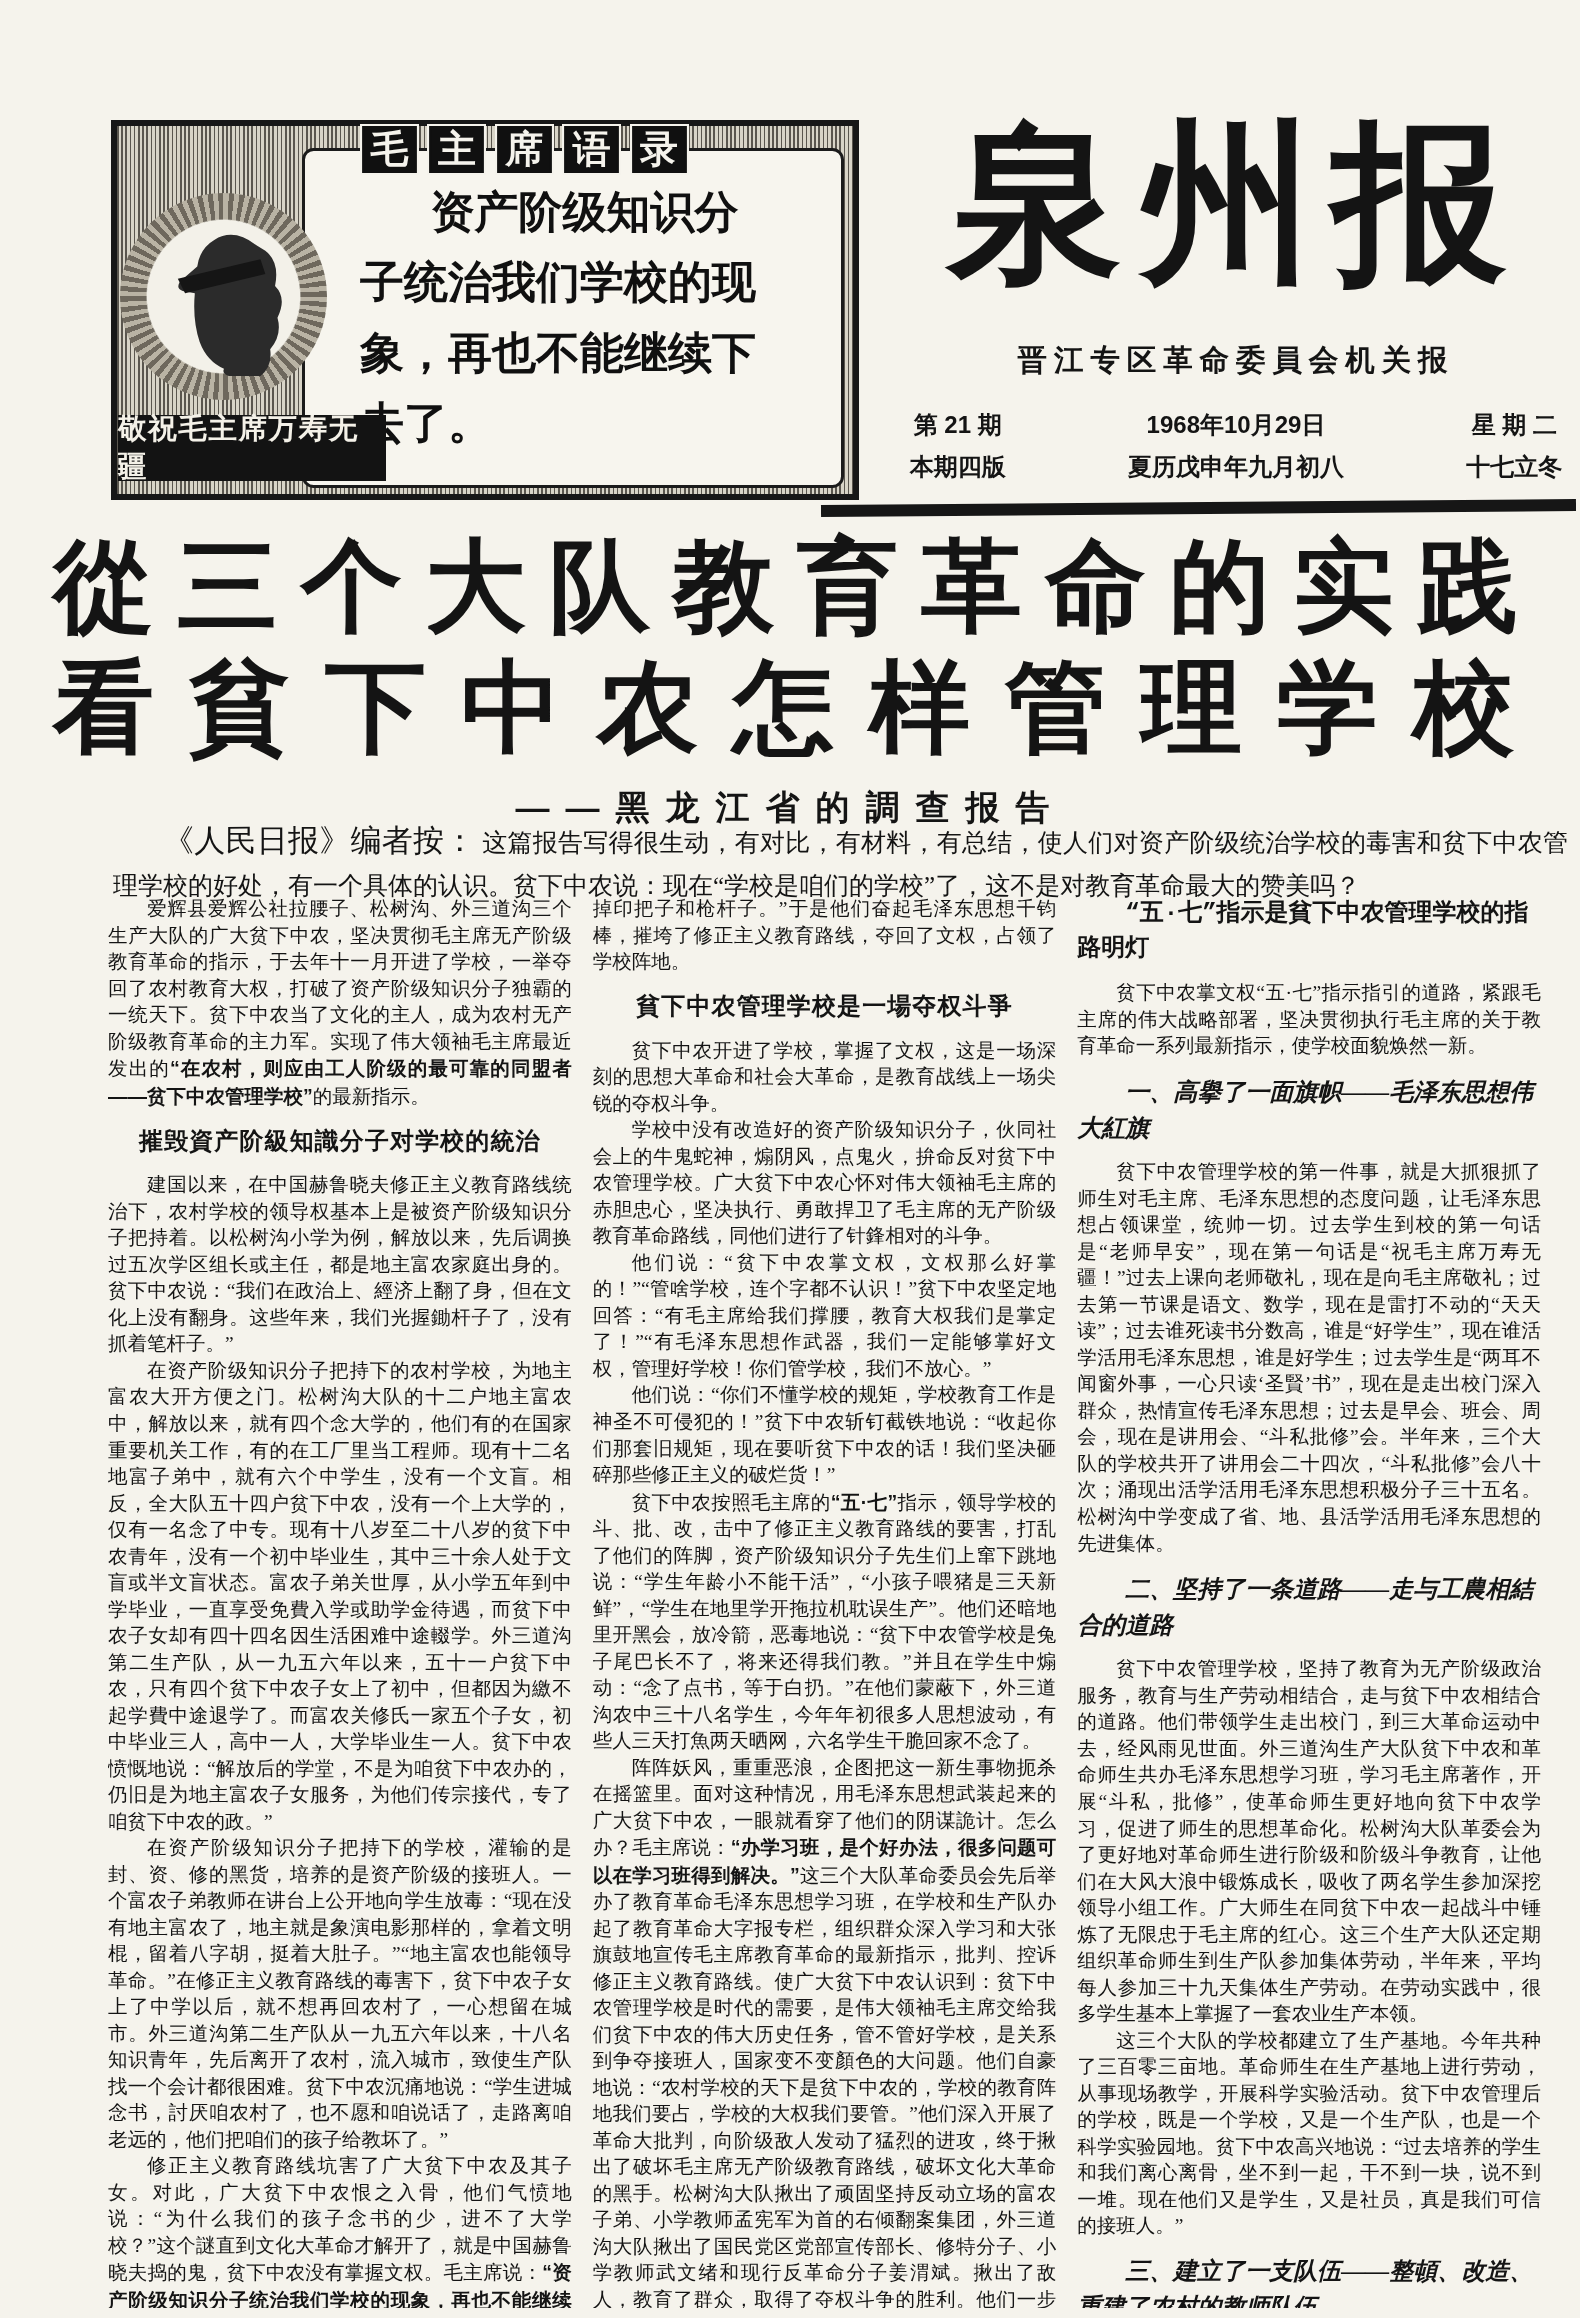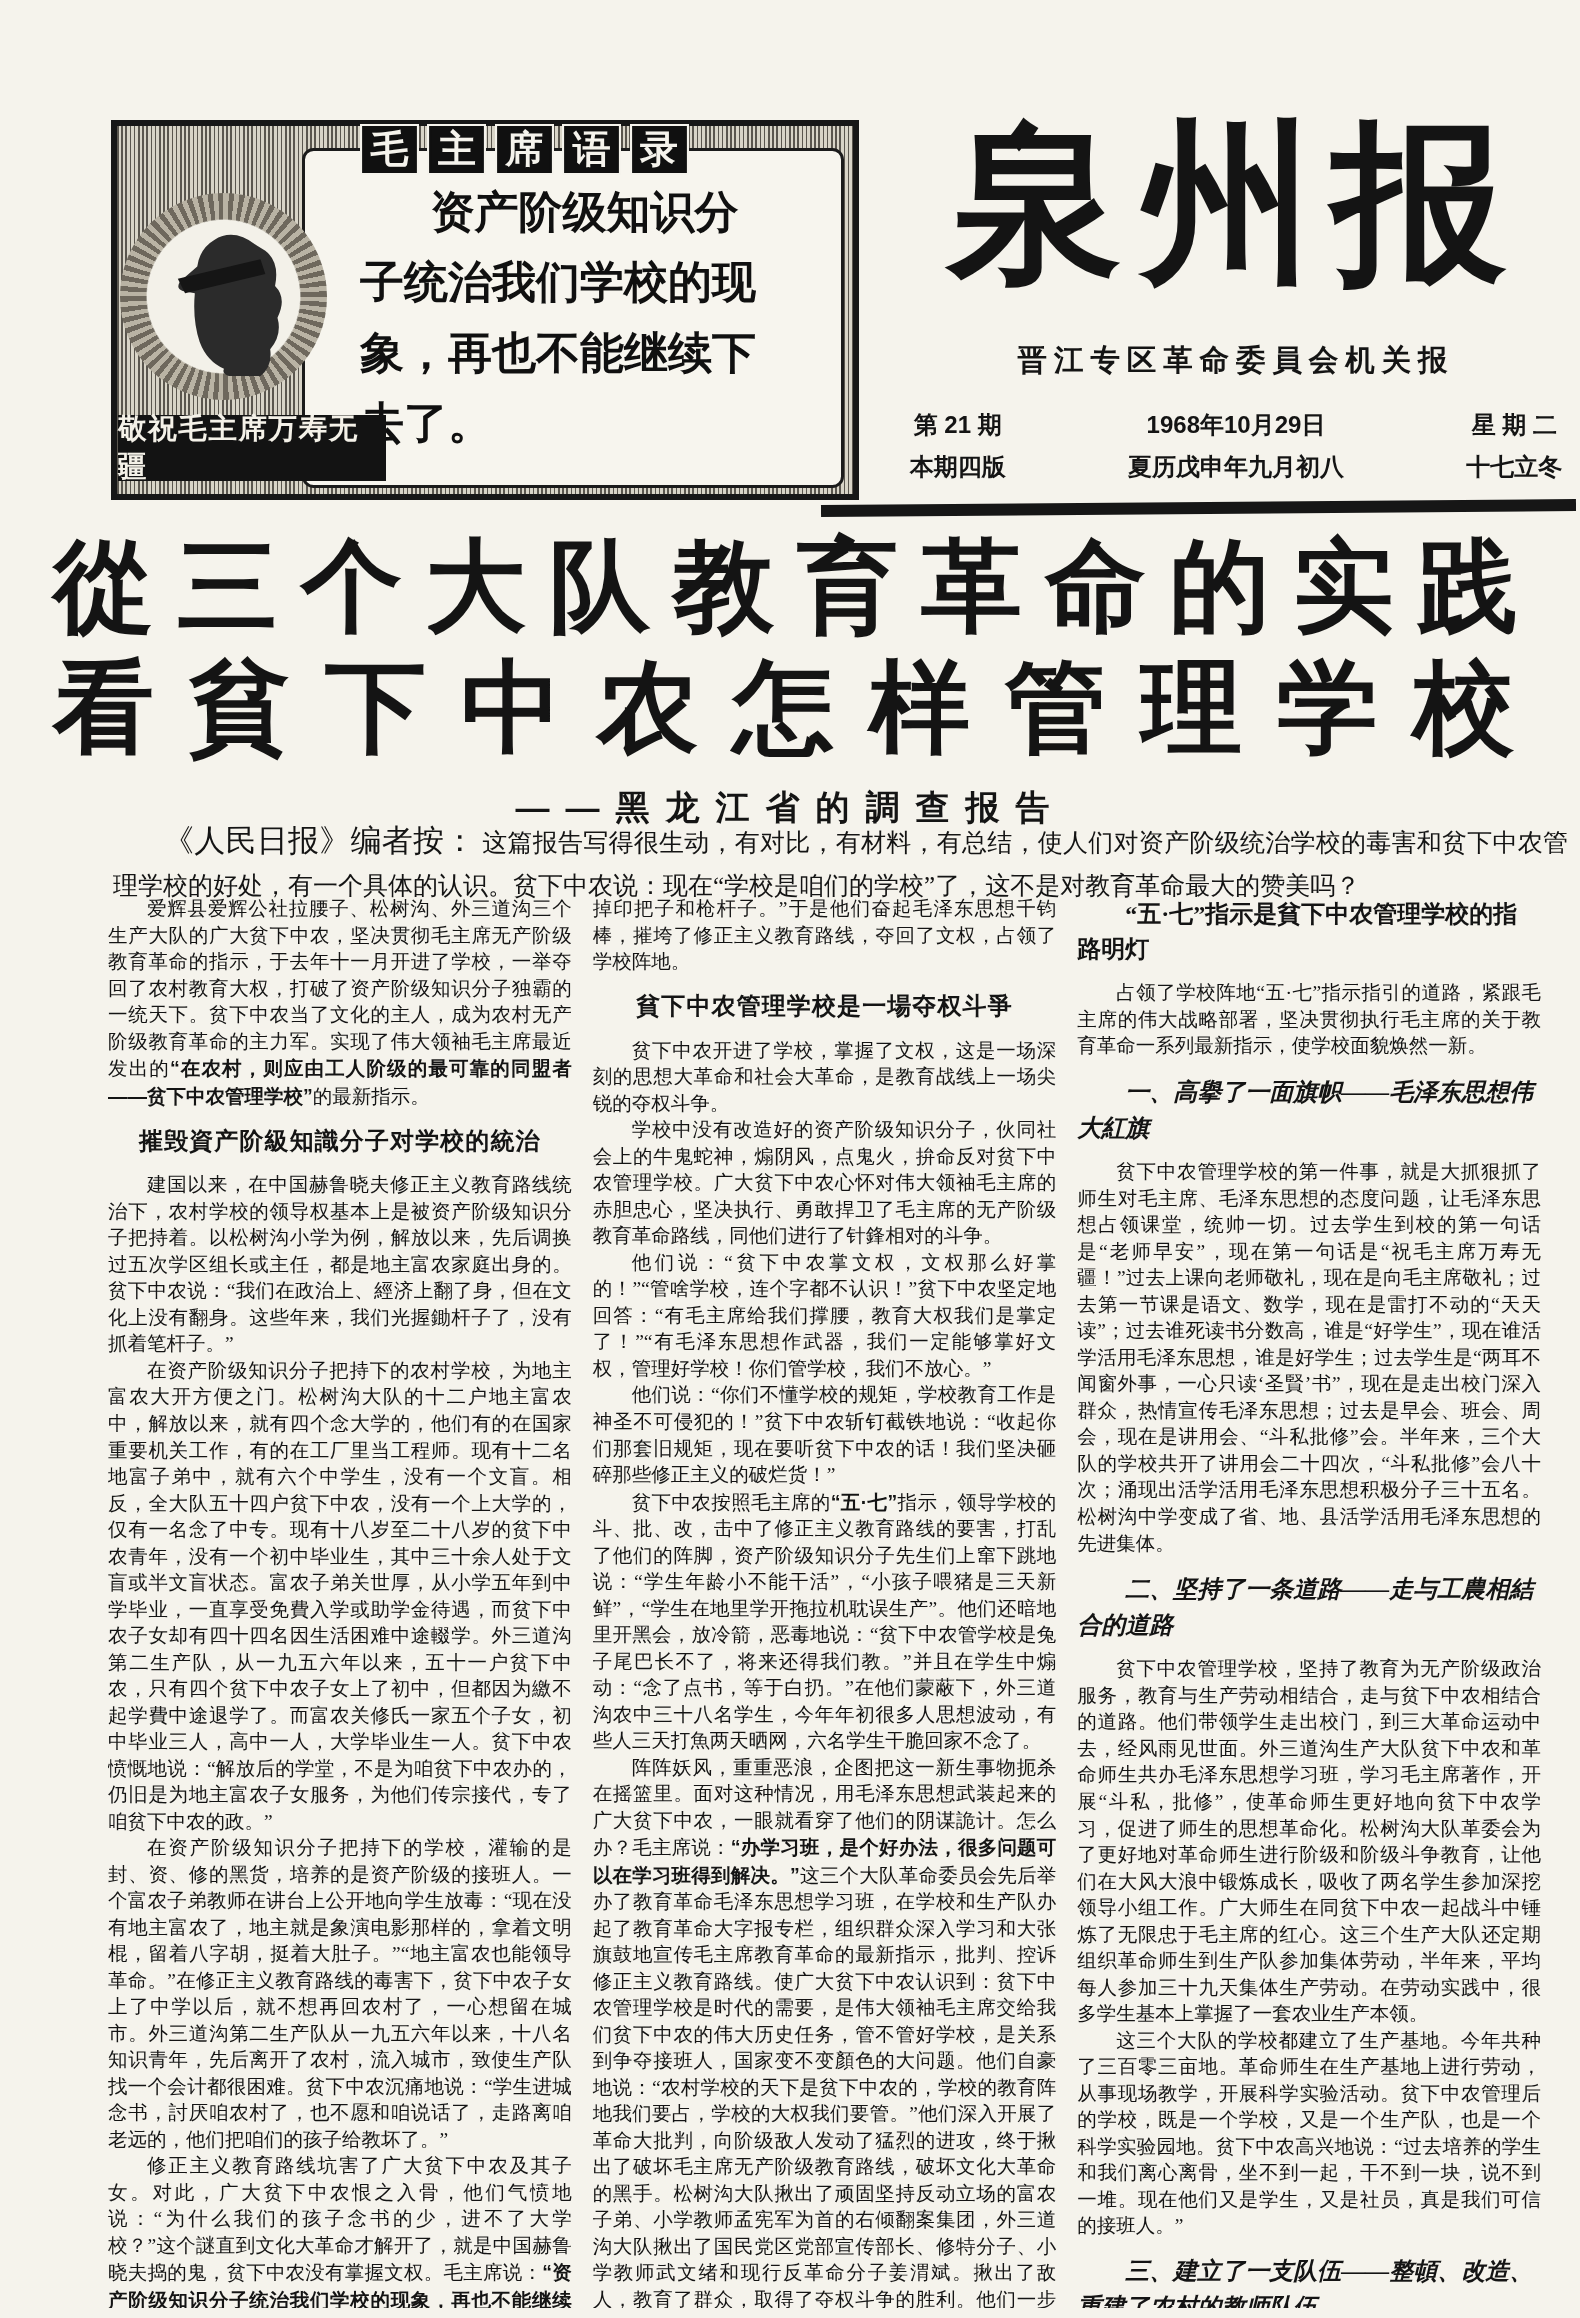--- a/index.html
+++ b/index.html
@@ -56,21 +56,21 @@
   
   .body{position:absolute;left:108px;top:896px;width:1433px;height:1412px;
     display:flex;gap:21px;overflow:hidden;}
   .colm{width:464px;font-size:19.5px;line-height:1.36;text-align:justify;}
   .colm p{margin:0;text-indent:2em;}
   .colm p.pc{text-indent:0;}
   .colm span.bold{font-weight:bold;font-family:"Liberation Sans","DejaVu Sans",sans-serif;}
   .colm .h2{font-weight:bold;text-align:center;font-size:24px;margin:14.8px 0;letter-spacing:1.1px;
     font-family:"Liberation Sans","DejaVu Sans",sans-serif;}
   .colm .h2l{font-weight:bold;font-size:24px;margin:1.1px 0 13.7px;text-indent:2em;line-height:1.45;
-    font-family:Liberation Serif, serif;text-align:left;}
+    font-family:Liberation Mono, monospace;text-align:left;}
   .colm .h3{font-weight:bold;font-style:italic;font-size:24px;margin:13.7px 0;text-indent:2em;
     line-height:1.5;text-align:left;}
 </style>
 </head>
 <body>
 
 <div class="page">
 
   <div class="quote-box">
     <div class="qb-panel"></div>
@@ -130,21 +130,21 @@
         <div class="h2">貧下中农管理学校是一場夺权斗爭</div>
         <p class="p"><span>贫下中农开进了学校，掌握了文权，这是一场深刻的思想大革命和社会大革命，是教育战线上一场尖锐的夺权斗争。</span></p>
         <p class="p"><span>学校中没有改造好的资产阶级知识分子，伙同社会上的牛鬼蛇神，煽阴风，点鬼火，拚命反对贫下中农管理学校。广大贫下中农心怀对伟大领袖毛主席的赤胆忠心，坚决执行、勇敢捍卫了毛主席的无产阶级教育革命路线，同他们进行了针鋒相对的斗争。</span></p>
         <p class="p"><span>他们说：“贫下中农掌文权，文权那么好掌的！”“管啥学校，连个字都不认识！”贫下中农坚定地回答：“有毛主席给我们撑腰，教育大权我们是掌定了！”“有毛泽东思想作武器，我们一定能够掌好文权，管理好学校！你们管学校，我们不放心。”</span></p>
         <p class="p"><span>他们说：“你们不懂学校的规矩，学校教育工作是神圣不可侵犯的！”贫下中农斩钉截铁地说：“收起你们那套旧规矩，现在要听贫下中农的话！我们坚决砸碎那些修正主义的破烂货！”</span></p>
         <p class="p"><span>贫下中农按照毛主席的</span><span class="bold">“五·七”</span><span>指示，领导学校的斗、批、改，击中了修正主义教育路线的要害，打乱了他们的阵脚，资产阶级知识分子先生们上窜下跳地说：“学生年龄小不能干活”，“小孩子喂猪是三天新鲜”，“学生在地里学开拖拉机耽误生产”。他们还暗地里开黑会，放冷箭，恶毒地说：“贫下中农管学校是兔子尾巴长不了，将来还得我们教。”并且在学生中煽动：“念了点书，等于白扔。”在他们蒙蔽下，外三道沟农中三十八名学生，今年年初很多人思想波动，有些人三天打魚两天晒网，六名学生干脆回家不念了。</span></p>
         <p class="p"><span>阵阵妖风，重重恶浪，企图把这一新生事物扼杀在摇篮里。面对这种情况，用毛泽东思想武装起来的广大贫下中农，一眼就看穿了他们的阴谋詭计。怎么办？毛主席说：</span><span class="bold">“办学习班，是个好办法，很多问题可以在学习班得到解决。”</span><span>这三个大队革命委员会先后举办了教育革命毛泽东思想学习班，在学校和生产队办起了教育革命大字报专栏，组织群众深入学习和大张旗鼓地宣传毛主席教育革命的最新指示，批判、控诉修正主义教育路线。使广大贫下中农认识到：贫下中农管理学校是时代的需要，是伟大领袖毛主席交给我们贫下中农的伟大历史任务，管不管好学校，是关系到争夺接班人，国家变不变顏色的大问题。他们自豪地说：“农村学校的天下是贫下中农的，学校的教育阵地我们要占，学校的大权我们要管。”他们深入开展了革命大批判，向阶级敌人发动了猛烈的进攻，终于揪出了破坏毛主席无产阶级教育路线，破坏文化大革命的黑手。松树沟大队揪出了顽固坚持反动立场的富农子弟、小学教师孟宪军为首的右倾翻案集团，外三道沟大队揪出了国民党区党部宣传部长、修特分子、小学教师武文绪和现行反革命分子姜渭斌。揪出了敌人，教育了群众，取得了夺权斗争的胜利。他们一步一个脚印，沿着毛主席开辟的教育革命的光辉航道，把学校管理得一天比一天好。</span></p>
       </div>
     <div class="colm">
         <div class="h2l">“五·七”指示是貧下中农管理学校的指路明灯</div>
-        <p class="p"><span>占领了学校阵地“五·七”指示指引的道路，紧跟毛主席的伟大战略部署，坚决贯彻执行毛主席的关于教育革命一系列最新指示，使学校面貌焕然一新。</span></p>
+        <p class="p"><span>贫下中农掌文权“五·七”指示指引的道路，紧跟毛主席的伟大战略部署，坚决贯彻执行毛主席的关于教育革命一系列最新指示，使学校面貌焕然一新。</span></p>
         <div class="h3">一、高擧了一面旗帜——毛泽东思想伟大紅旗</div>
         <p class="p"><span>贫下中农管理学校的第一件事，就是大抓狠抓了师生对毛主席、毛泽东思想的态度问题，让毛泽东思想占领课堂，统帅一切。过去学生到校的第一句话是“老师早安”，现在第一句话是“祝毛主席万寿无疆！”过去上课向老师敬礼，现在是向毛主席敬礼；过去第一节课是语文、数学，现在是雷打不动的“天天读”；过去谁死读书分数高，谁是“好学生”，现在谁活学活用毛泽东思想，谁是好学生；过去学生是“两耳不闻窗外事，一心只读‘圣賢’书”，现在是走出校门深入群众，热情宣传毛泽东思想；过去是早会、班会、周会，现在是讲用会、“斗私批修”会。半年来，三个大队的学校共开了讲用会二十四次，“斗私批修”会八十次；涌现出活学活用毛泽东思想积极分子三十五名。松树沟中学变成了省、地、县活学活用毛泽东思想的先进集体。</span></p>
         <div class="h3">二、坚持了一条道路——走与工農相結合的道路</div>
         <p class="p"><span>贫下中农管理学校，坚持了教育为无产阶级政治服务，教育与生产劳动相结合，走与贫下中农相结合的道路。他们带领学生走出校门，到三大革命运动中去，经风雨见世面。外三道沟生产大队贫下中农和革命师生共办毛泽东思想学习班，学习毛主席著作，开展“斗私，批修”，使革命师生更好地向贫下中农学习，促进了师生的思想革命化。松树沟大队革委会为了更好地对革命师生进行阶级和阶级斗争教育，让他们在大风大浪中锻炼成长，吸收了两名学生参加深挖领导小组工作。广大师生在同贫下中农一起战斗中锤炼了无限忠于毛主席的红心。这三个生产大队还定期组织革命师生到生产队参加集体劳动，半年来，平均每人参加三十九天集体生产劳动。在劳动实践中，很多学生基本上掌握了一套农业生产本领。</span></p>
         <p class="p"><span>这三个大队的学校都建立了生产基地。今年共种了三百零三亩地。革命师生在生产基地上进行劳动，从事现场教学，开展科学实验活动。贫下中农管理后的学校，既是一个学校，又是一个生产队，也是一个科学实验园地。贫下中农高兴地说：“过去培养的学生和我们离心离骨，坐不到一起，干不到一块，说不到一堆。现在他们又是学生，又是社员，真是我们可信的接班人。”</span></p>
         <div class="h3">三、建立了一支队伍——整頓、改造、重建了农村的教师队伍</div>
       </div>
   </div>
 
 </div>

